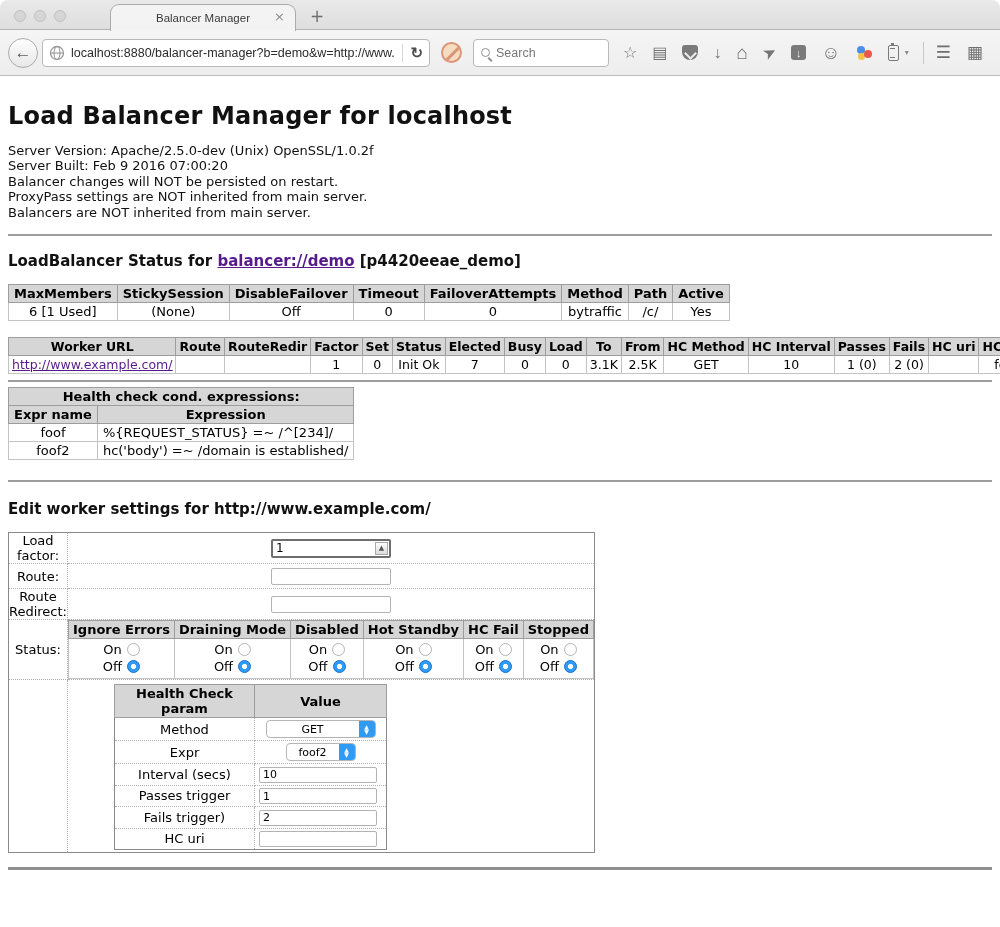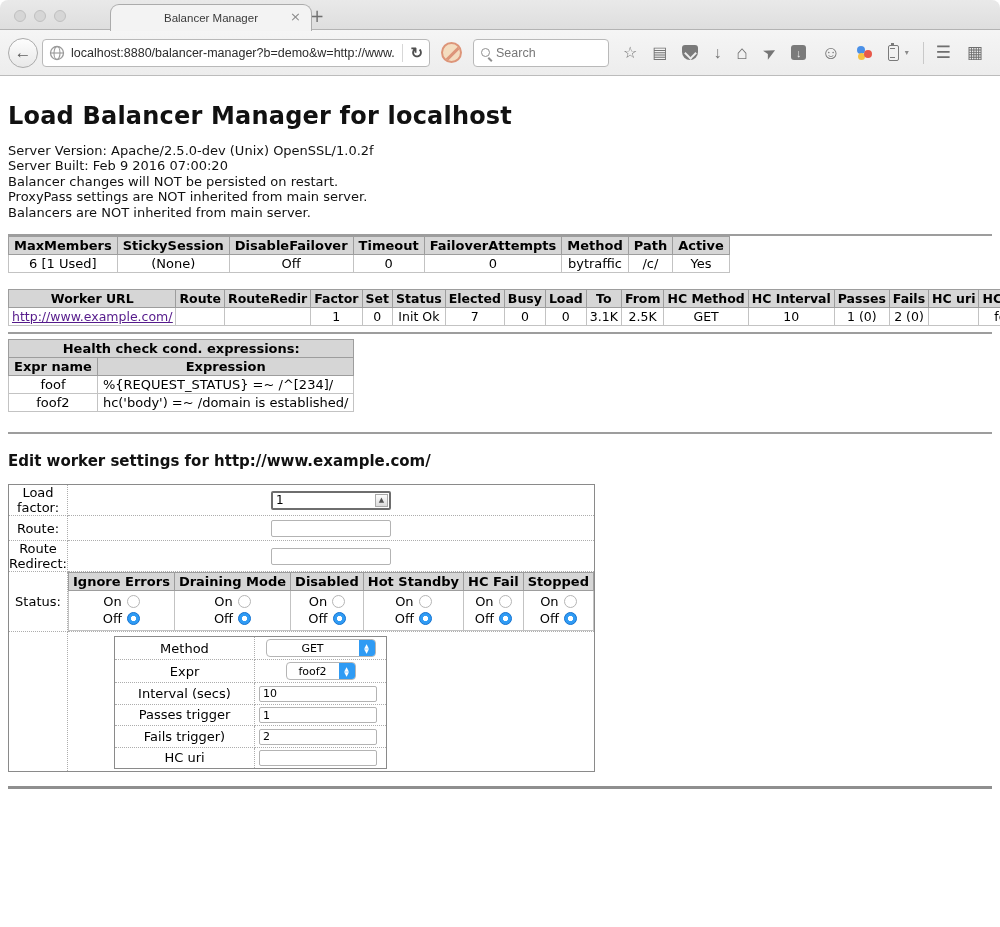--- a/index.html
+++ b/index.html
@@ -4,21 +4,21 @@
 <style>
   * { box-sizing: border-box; margin: 0; padding: 0; }
   html,body { width:1000px; height:927px; overflow:hidden; background:#fff;
     font-family:"DejaVu Sans", sans-serif; }
 
   
   .tabbar { position:relative; height:30px; background:linear-gradient(#e9e9e9,#dedede);
     border-bottom:1px solid #b3b3b3; border-radius:8px 8px 0 0; }
   .traffic-lights { position:absolute; left:14px; top:10px; display:flex; gap:8px; }
   .traffic-light { width:12px; height:12px; border-radius:50%; background:#d6d6d6; border:1px solid #c0c0c0; }
-  .tab { position:absolute; left:110px; top:4px; width:202px; height:27px;
+  .tab { position:absolute; left:110px; top:4px; width:186px; height:27px;
     background:#f3f3f3; border:1px solid #ababab; border-bottom:none;
     border-radius:9px 9px 0 0; display:flex; align-items:center; justify-content:center; z-index:2; }
   .tab-title { font-family:"Liberation Sans",sans-serif; font-size:11.5px; color:#3a3a3a; }
   .tab-close { position:absolute; right:10px; top:4px; font-size:13px; color:#8b8b8b; cursor:default; }
   .newtab { position:absolute; left:310px; top:6px; font-size:17px; color:#6f6f6f; }
 
   .toolbar { height:46px; background:linear-gradient(#f5f5f5,#ededed); border-bottom:1px solid #bcbcbc;
     display:flex; align-items:center; padding:0 8px; font-family:"Liberation Sans",sans-serif; }
   .back-btn { width:30px; height:30px; border-radius:50%; background:linear-gradient(#fdfdfd,#e8e8e8);
     border:1px solid #ababab; display:flex; align-items:center; justify-content:center;
@@ -178,20 +178,21 @@
   <h1 class="pgtitle">Load Balancer Manager for localhost</h1>
   <div class="server-info">
       <div>Server Version: Apache/2.5.0-dev (Unix) OpenSSL/1.0.2f</div>
       <div>Server Built: Feb 9 2016 07:00:20</div>
       <div>Balancer changes will NOT be persisted on restart.</div>
       <div>ProxyPass settings are NOT inherited from main server.</div>
       <div>Balancers are NOT inherited from main server.</div>
     </div>
   <hr class="rule">
 
+  <h3 class="sect"><span>LoadBalancer Status for </span><a href="#">balancer://demo</a><span> [p4420eeae_demo]</span></h3>
 
   <table class="dt">
       <tbody id="params-body">
         <tr>
           <th>MaxMembers</th>
           <th>StickySession</th>
           <th>DisableFailover</th>
           <th>Timeout</th>
           <th>FailoverAttempts</th>
           <th>Method</th>
@@ -370,20 +371,24 @@
               </tbody>
             </table>
           </td>
         </tr>
         <tr>
           <td class="flabel"></td>
           <td class="hc-holder">
             <table class="hc-t">
               <tbody>
                 <tr>
+                  <th>Health Check param</th>
+                  <th>Value</th>
+                </tr>
+                <tr>
                   <td class="hc-label">Method</td>
                   <td class="hc-value sel-center"><span class="mac-select" style="width: 110px;">
                       <span class="val">GET</span>
                       <span class="stepper">
                         <span>▲</span>
                         <span>▼</span>
                       </span>
                     </span></td>
                 </tr>
                 <tr>

